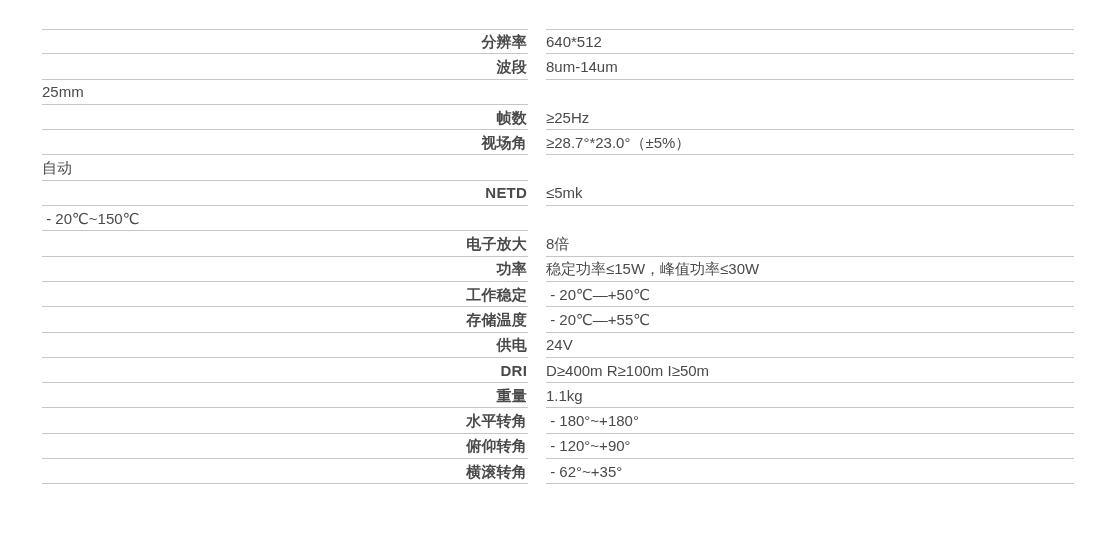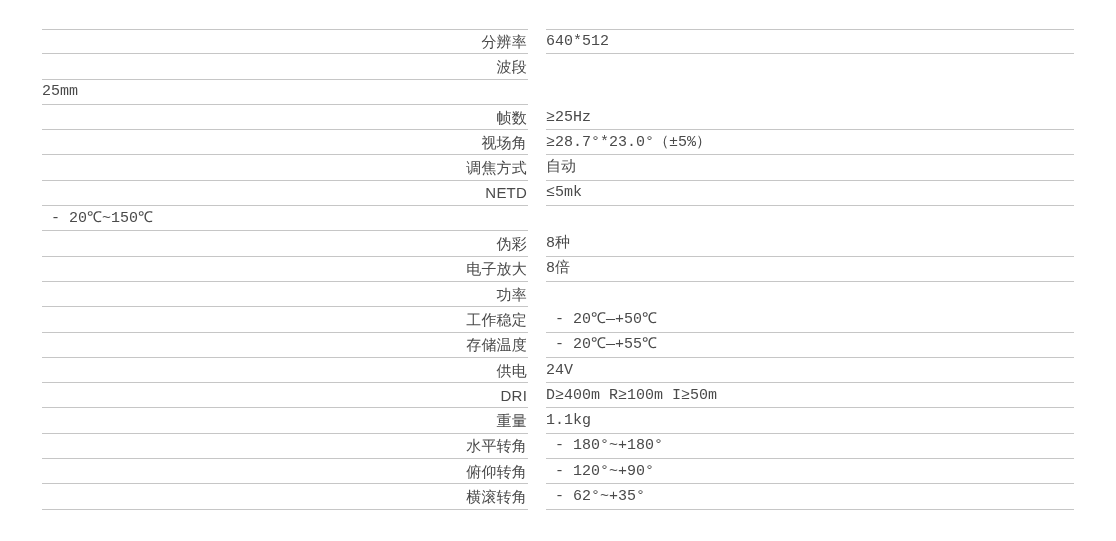--- a/index.html
+++ b/index.html
@@ -42,69 +42,66 @@
     white-space: pre;
     overflow: visible;
   }
   .row:first-child .cell {
     border-top: 1px solid var(--line);
   }
   .label {
     justify-content: flex-end;
     padding-right: 1px;
     letter-spacing: 0.2px;
+    font-weight: bold;
   }
   .value {
     justify-content: flex-start;
-    font-family: Liberation Mono, monospace;
   }
 </style>
 </head>
 <body>
 
 <div class="spec-table">
     <div class="row">
       <div class="cell label">分辨率</div>
       <div class="cell value">640*512</div>
     </div>
     <div class="row">
       <div class="cell label">波段</div>
+      <div class="cell value">8um-14um</div>
     </div>
     <div class="row">
       <div class="cell value">25mm</div>
     </div>
     <div class="row">
       <div class="cell label">帧数</div>
       <div class="cell value">≥25Hz</div>
     </div>
     <div class="row">
       <div class="cell label">视场角</div>
       <div class="cell value">≥28.7°*23.0°（±5%）</div>
     </div>
     <div class="row">
-      <div class="cell label">调焦方式</div>
       <div class="cell value">自动</div>
     </div>
     <div class="row">
       <div class="cell label">NETD</div>
       <div class="cell value">≤5mk</div>
     </div>
     <div class="row">
       <div class="cell value"> - 20℃~150℃</div>
     </div>
     <div class="row">
-      <div class="cell label">伪彩</div>
-      <div class="cell value">8种</div>
-    </div>
-    <div class="row">
       <div class="cell label">电子放大</div>
       <div class="cell value">8倍</div>
     </div>
     <div class="row">
       <div class="cell label">功率</div>
+      <div class="cell value">稳定功率≤15W，峰值功率≤30W</div>
     </div>
     <div class="row">
       <div class="cell label">工作稳定</div>
       <div class="cell value"> - 20℃—+50℃</div>
     </div>
     <div class="row">
       <div class="cell label">存储温度</div>
       <div class="cell value"> - 20℃—+55℃</div>
     </div>
     <div class="row">

